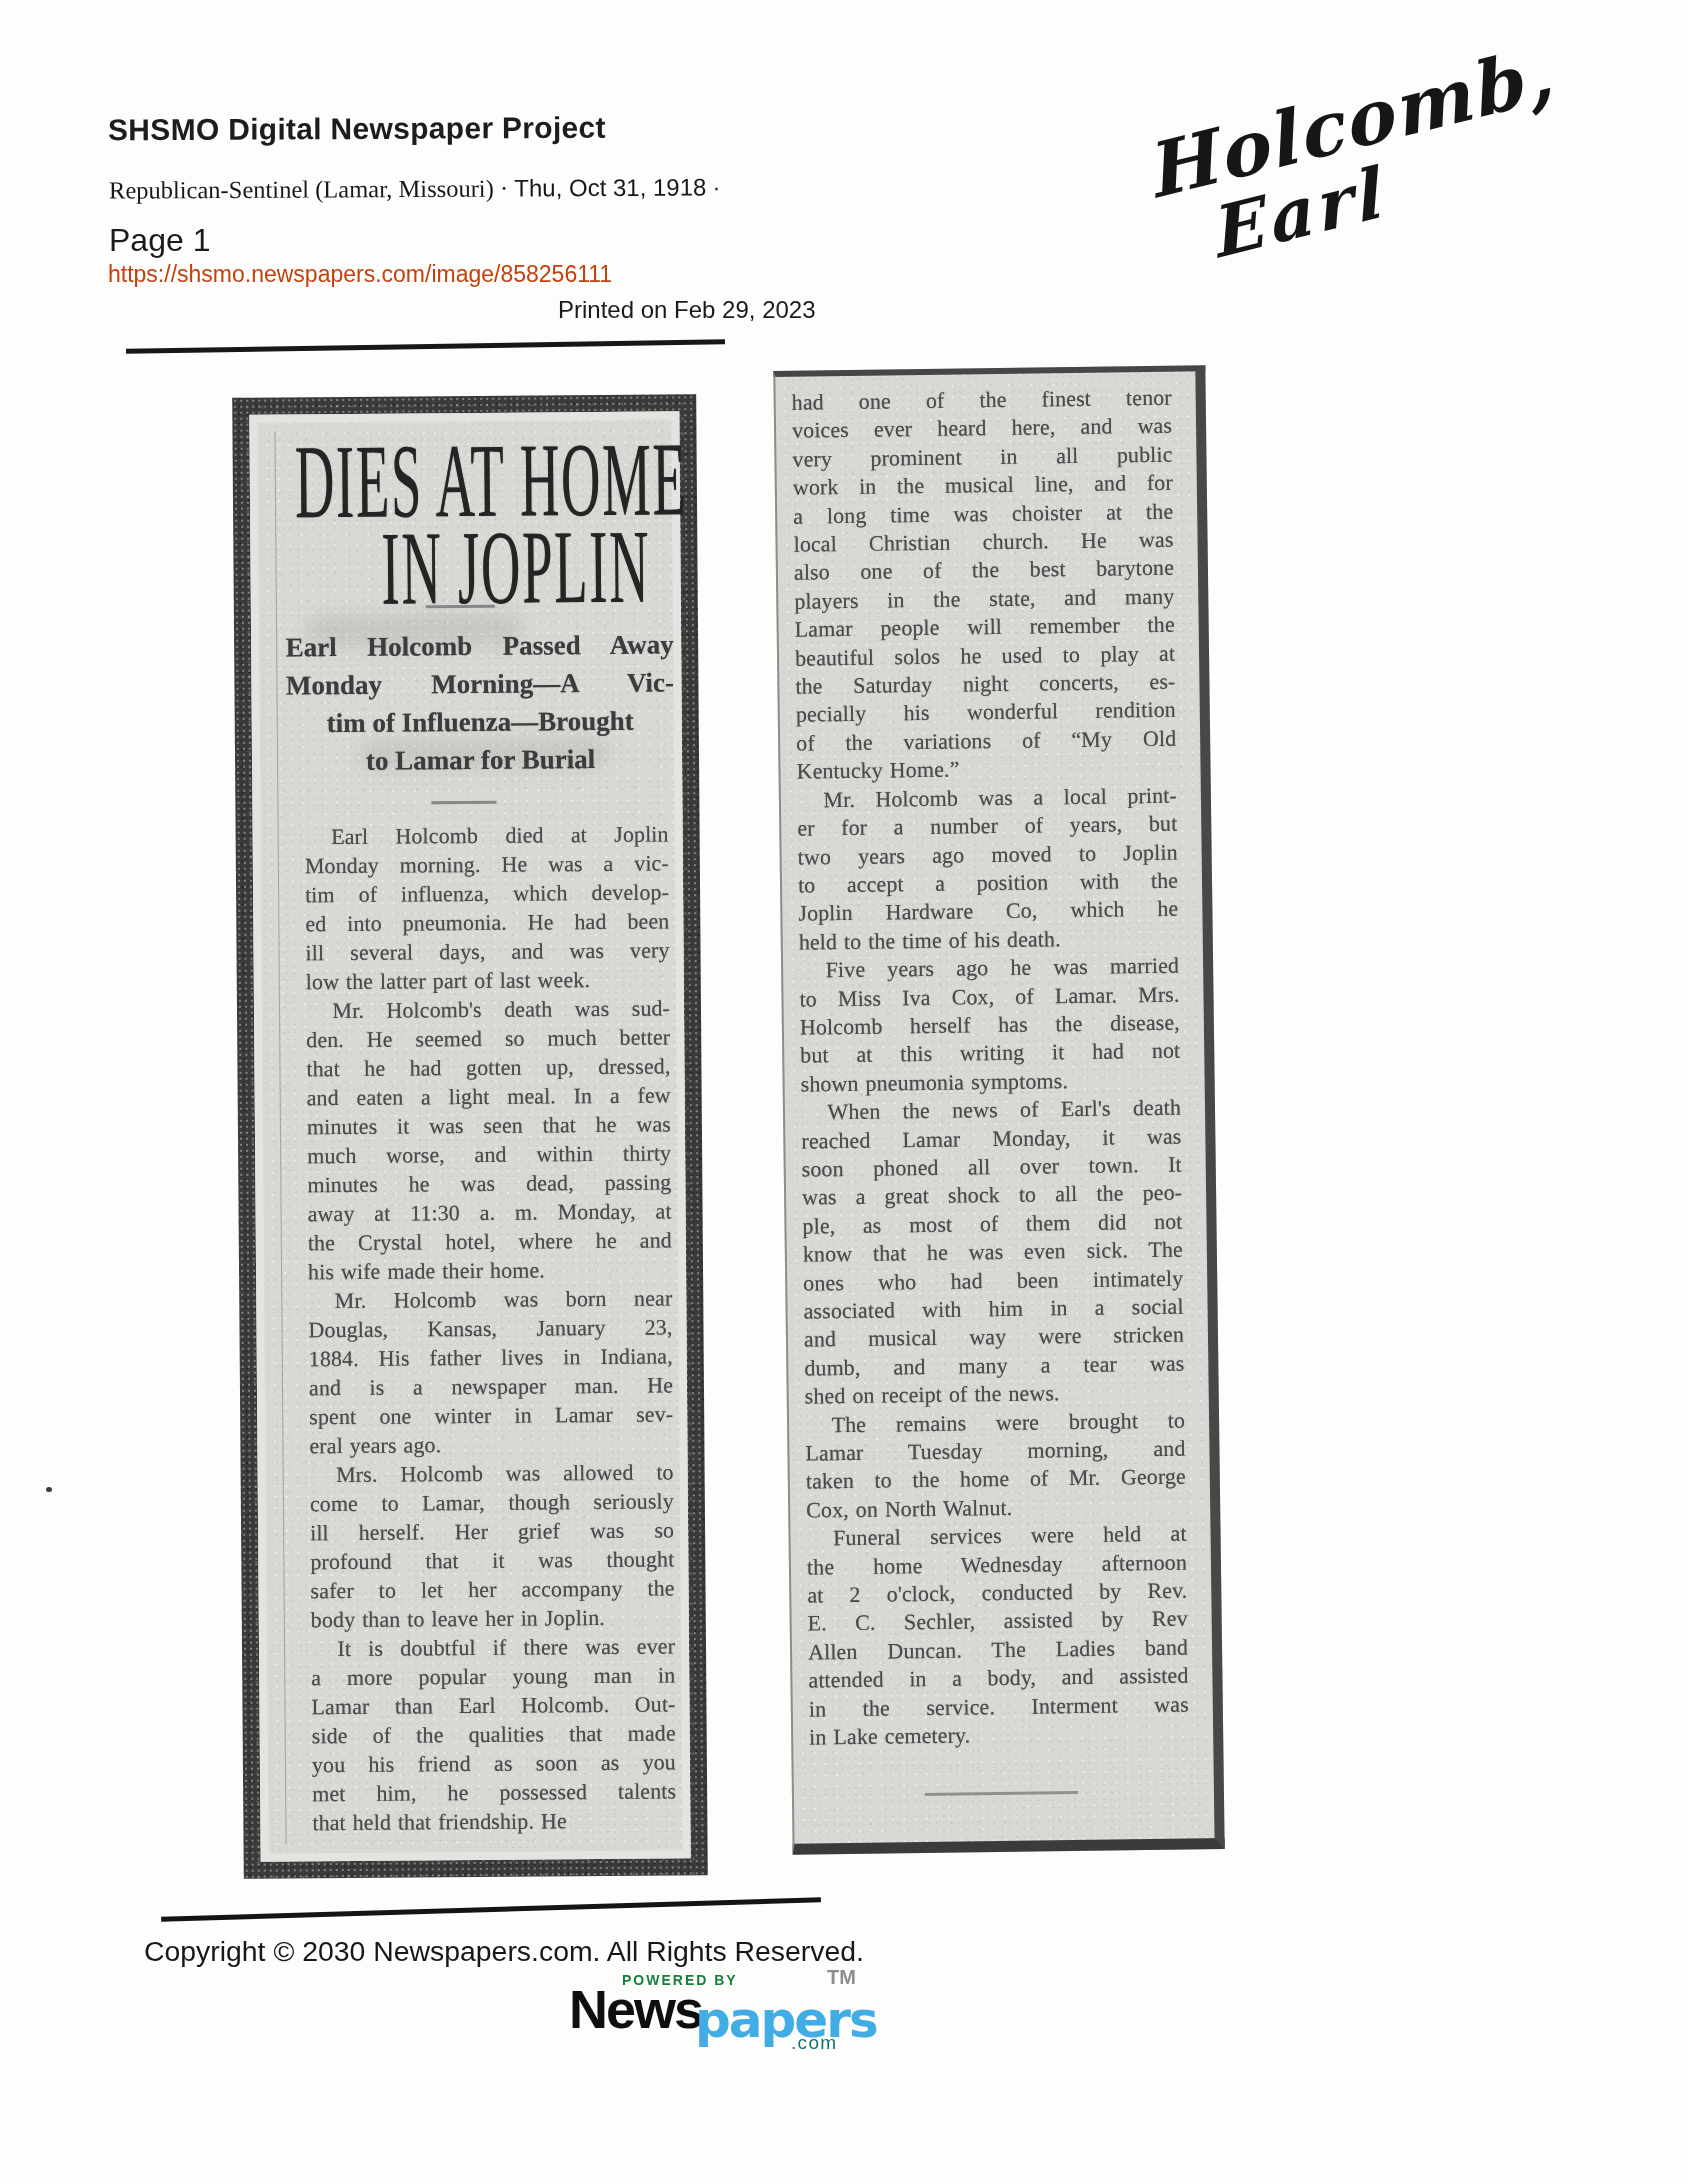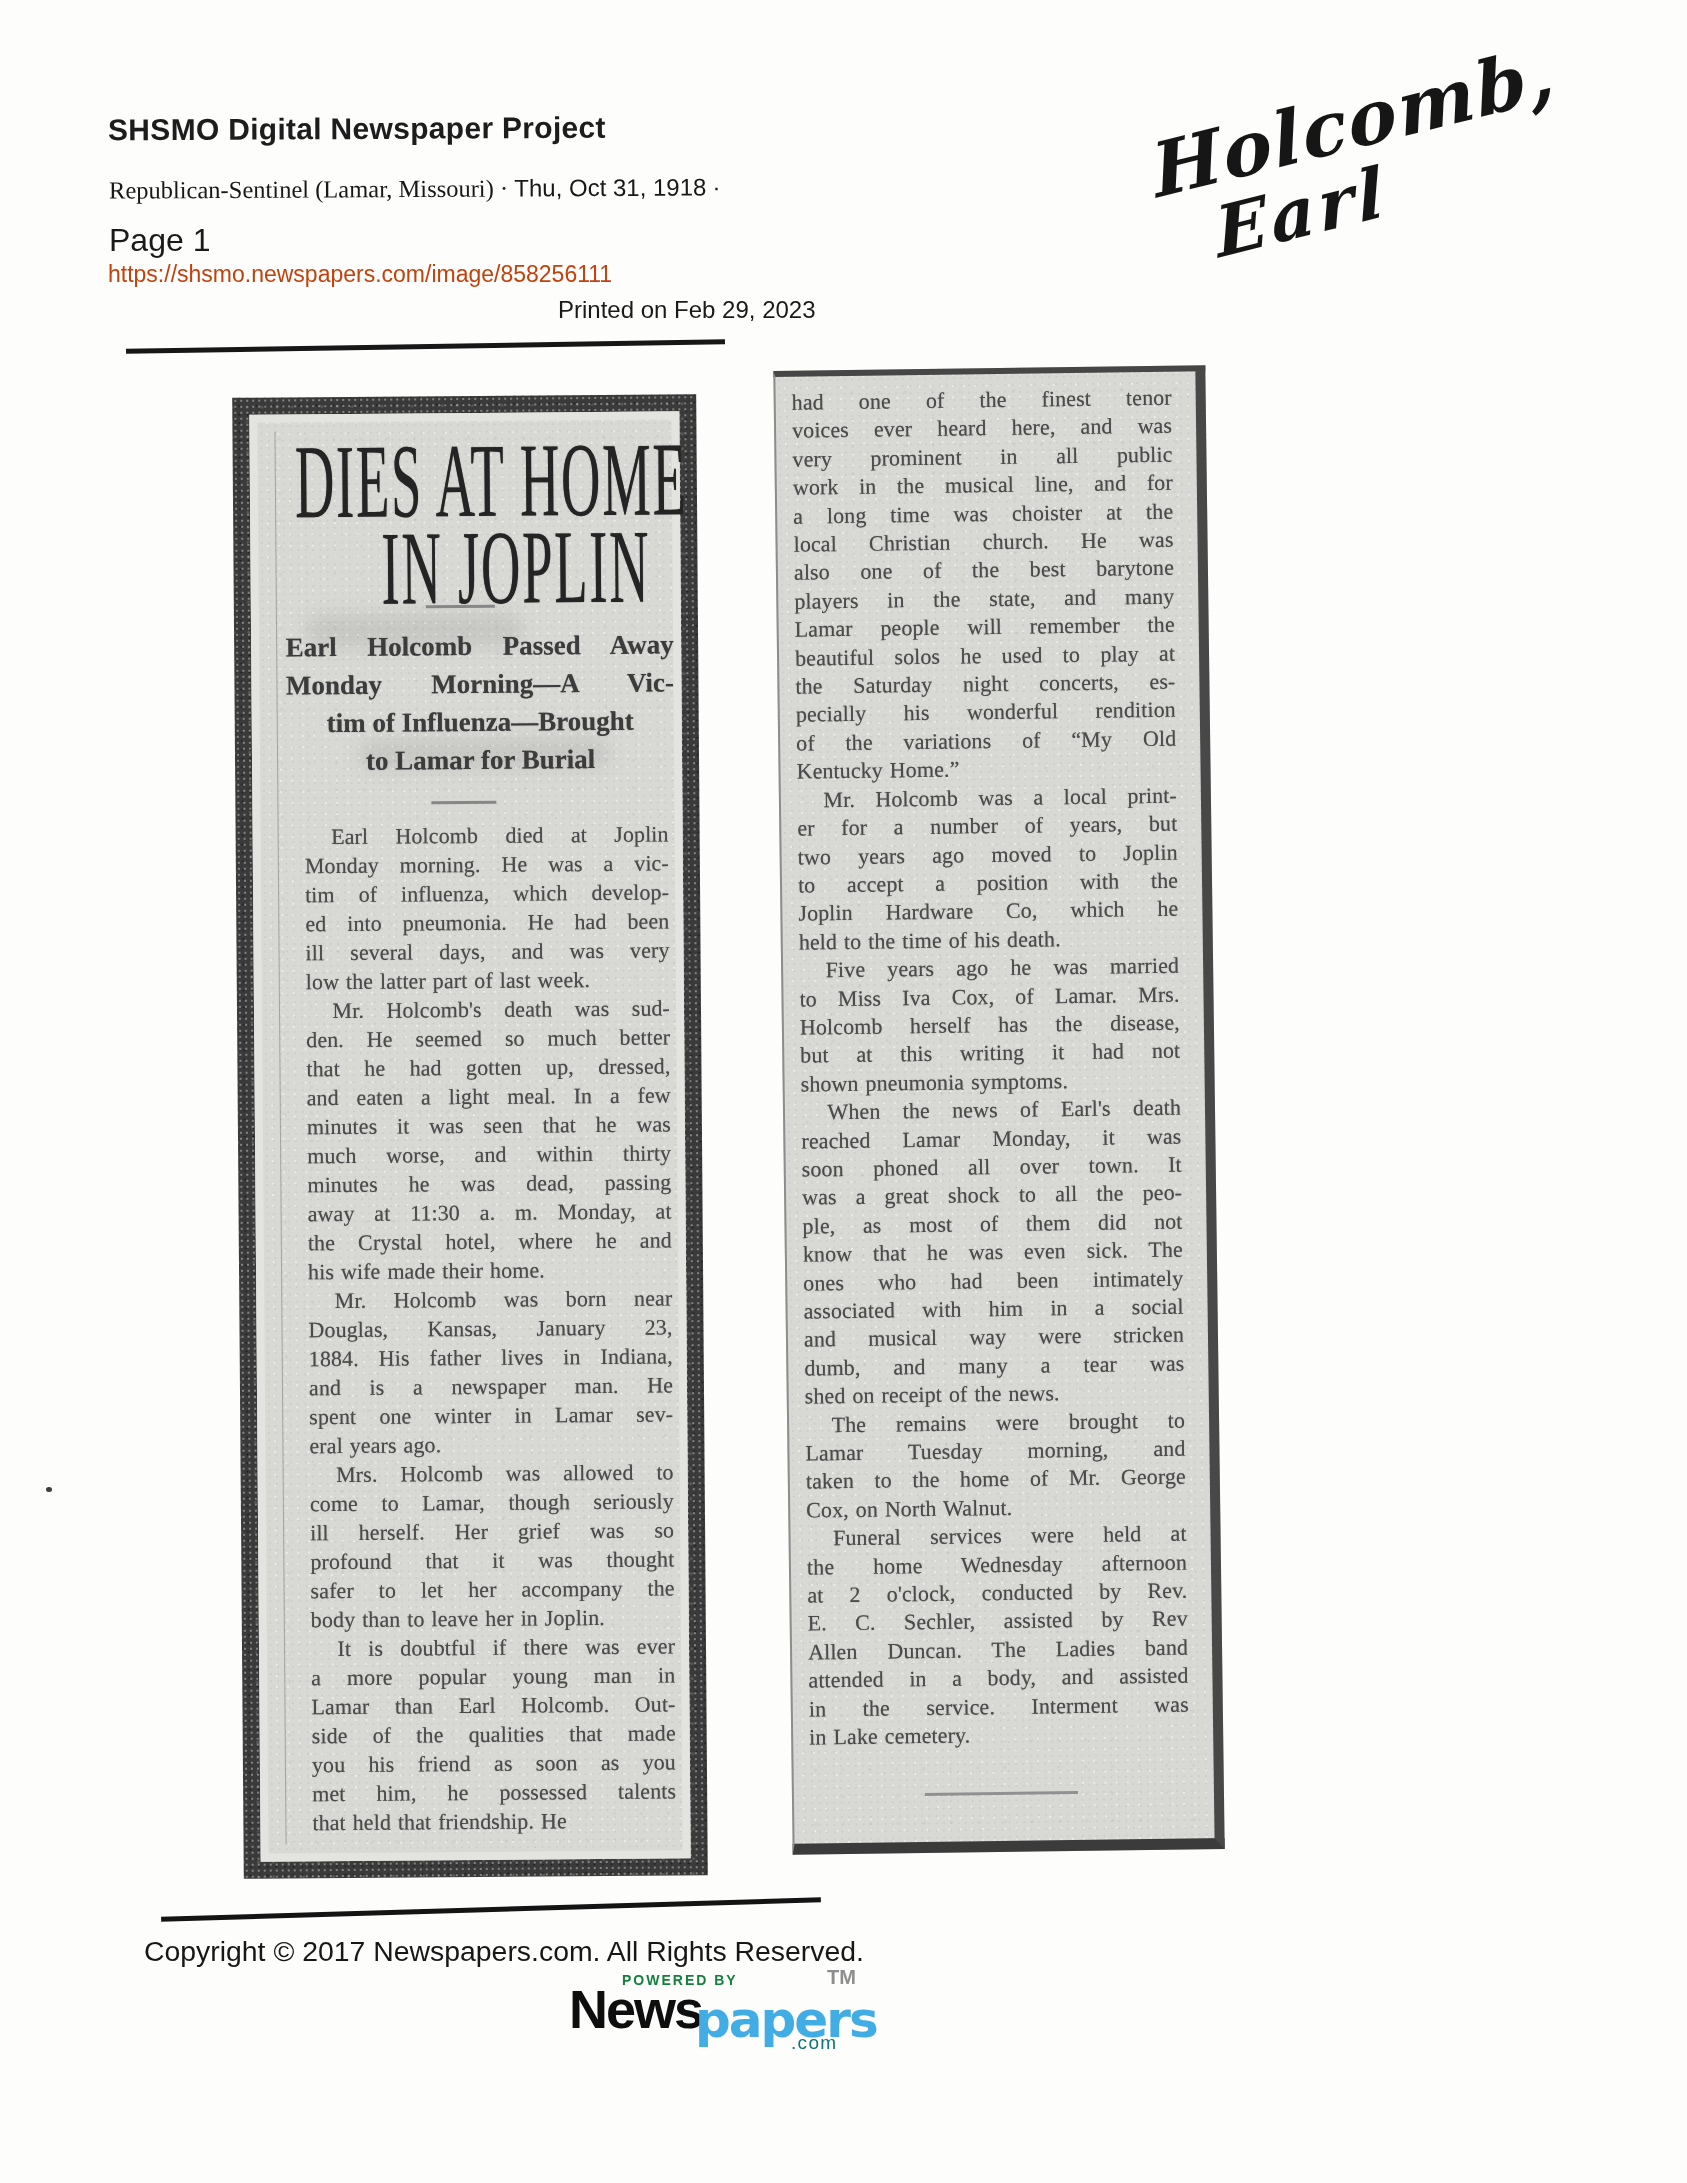--- a/index.html
+++ b/index.html
@@ -212,21 +212,21 @@
       <div class="ln">E. C. Sechler,   assisted  by   Rev</div>
       <div class="ln">Allen Duncan.    The Ladies band</div>
       <div class="ln">attended in a   body,  and assisted</div>
       <div class="ln">in   the   service.    Interment  was</div>
       <div class="ln la">in Lake cemetery.</div>
     </div>
   <div class="abs hr-short" id="divider3"></div>
 </div>
 
 <div class="abs" id="footer-rule"></div>
-<div class="abs" id="copyright">Copyright © 2017 Newspapers.com. All Rights Reserved.</div>
+<div class="abs" id="copyright">Copyright © 2030 Newspapers.com. All Rights Reserved.</div>
 <div class="abs" id="logo">
   <span class="powered">POWERED BY</span>
   <span class="word-black">News</span>
   <span class="word-blue" style="color: rgb(65, 173, 228);">papers</span>
   <span class="tm">TM</span>
   <span class="dotcom">.com</span>
 </div>
 
 <div class="abs" id="stray-dot"></div>
 

